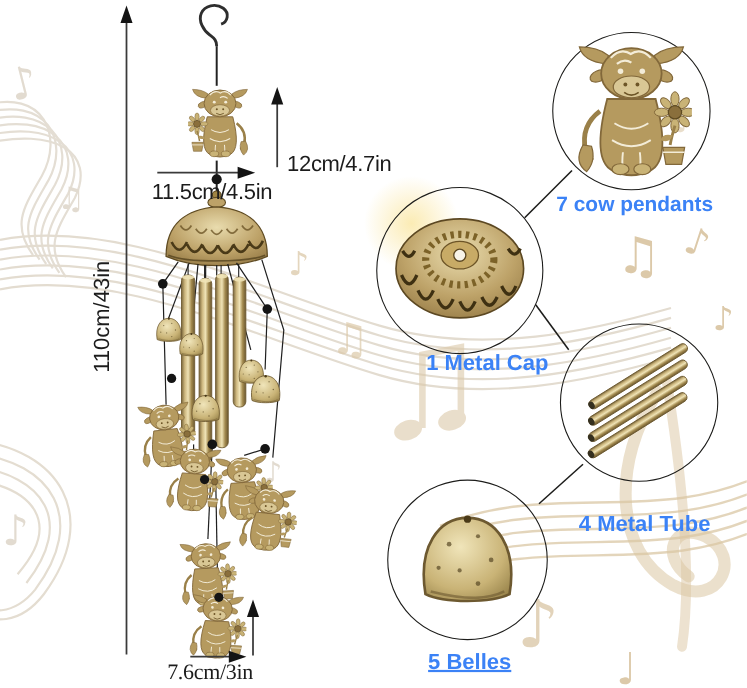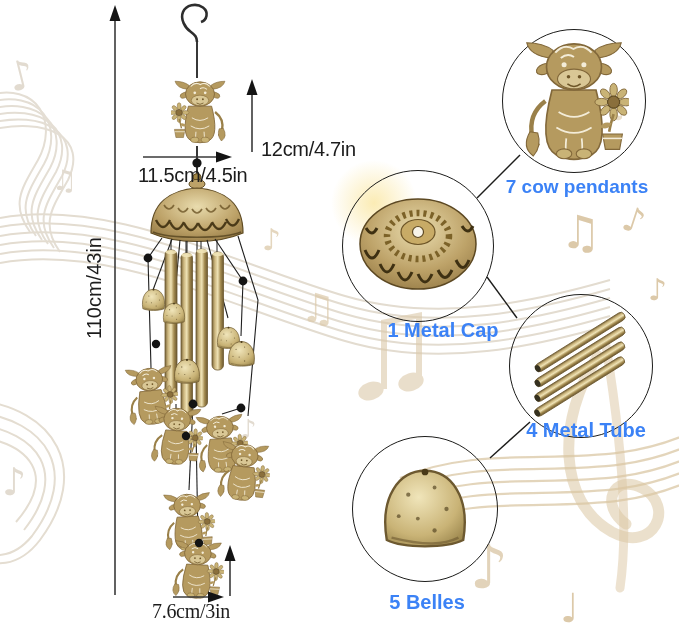--- a/index.html
+++ b/index.html
@@ -341,16 +341,16 @@
   </div>
 
   <div class="callout-circle c-bell">
     <svg width="96" height="86" viewBox="0 0 40 36">
       <use href="#sym-bell"></use>
     </svg>
   </div>
 
   <div class="callout-label w600" style="left:577px;top:176px;">7 cow pendants</div>
   <div class="callout-label w700" style="left:416px;top:319px;font-size:20px;margin-left:27px;">1 Metal Cap</div>
-  <div class="callout-label w700" style="left:586px;top:419px;font-size:20px;">4 Metal Tube</div>
-  <div class="callout-label w700" style="left:427px;top:591px;font-size:20px;">5 Belles</div>
+  <div class="callout-label w700" style="left:586px;top:466px;font-size:20px;">4 Metal Tube</div>
+  <div class="callout-label w700" style="left:427px;top:591px;font-size:20px;text-decoration:underline;">5 Belles</div>
 
 </div>
 
 </body></html>

